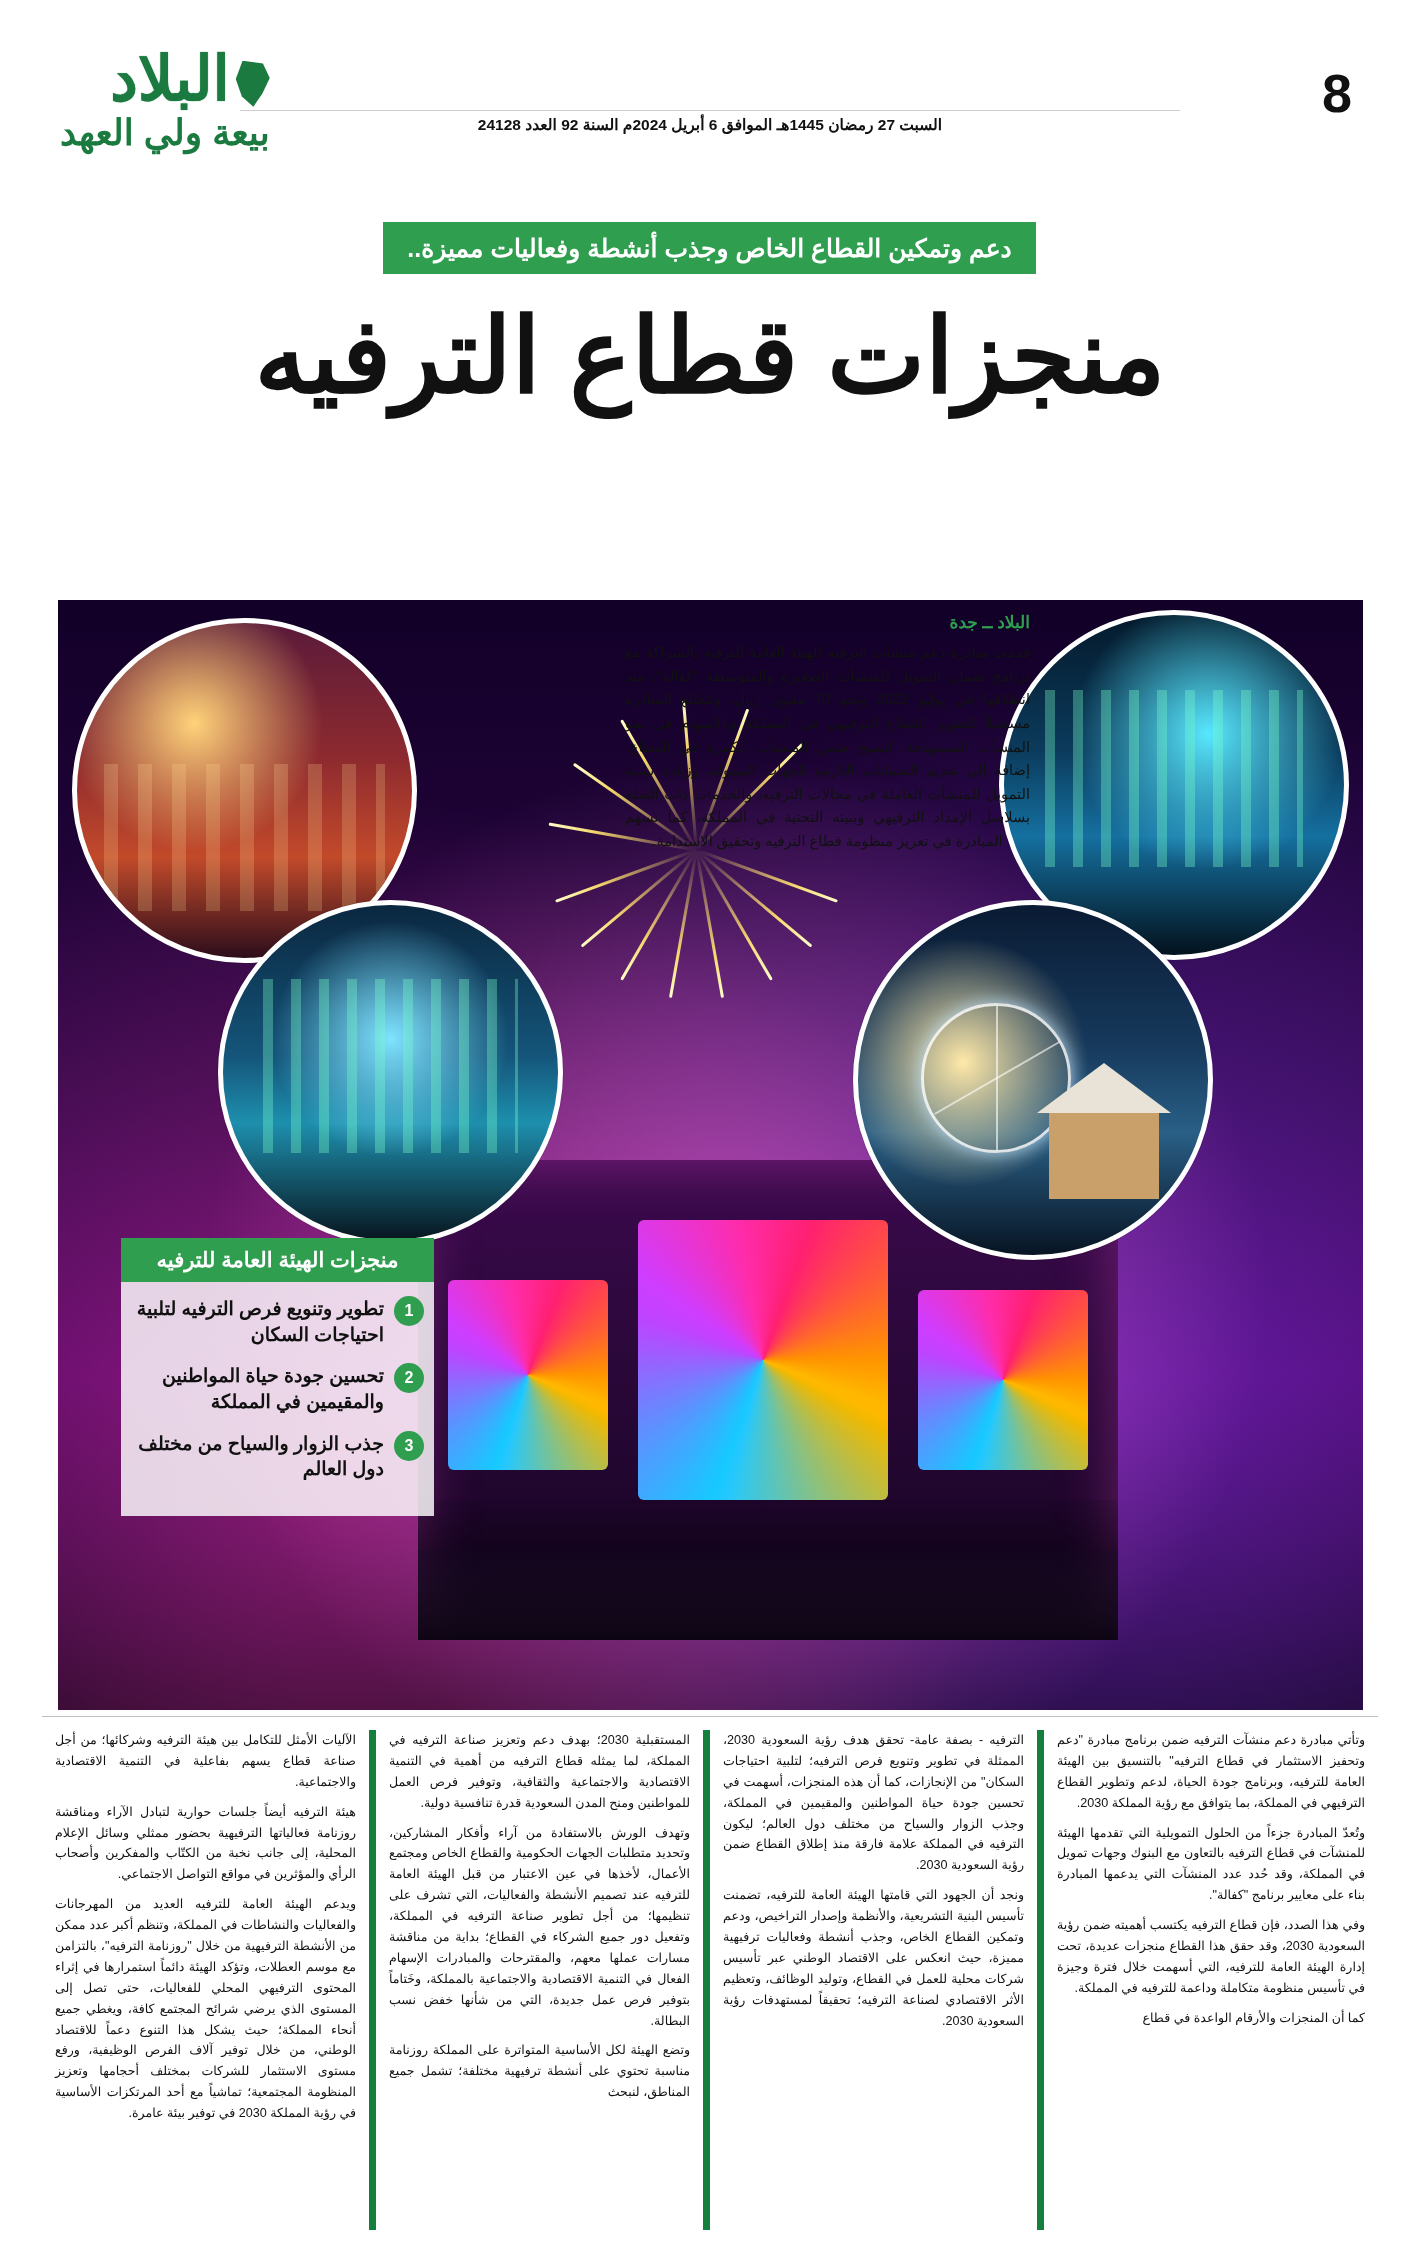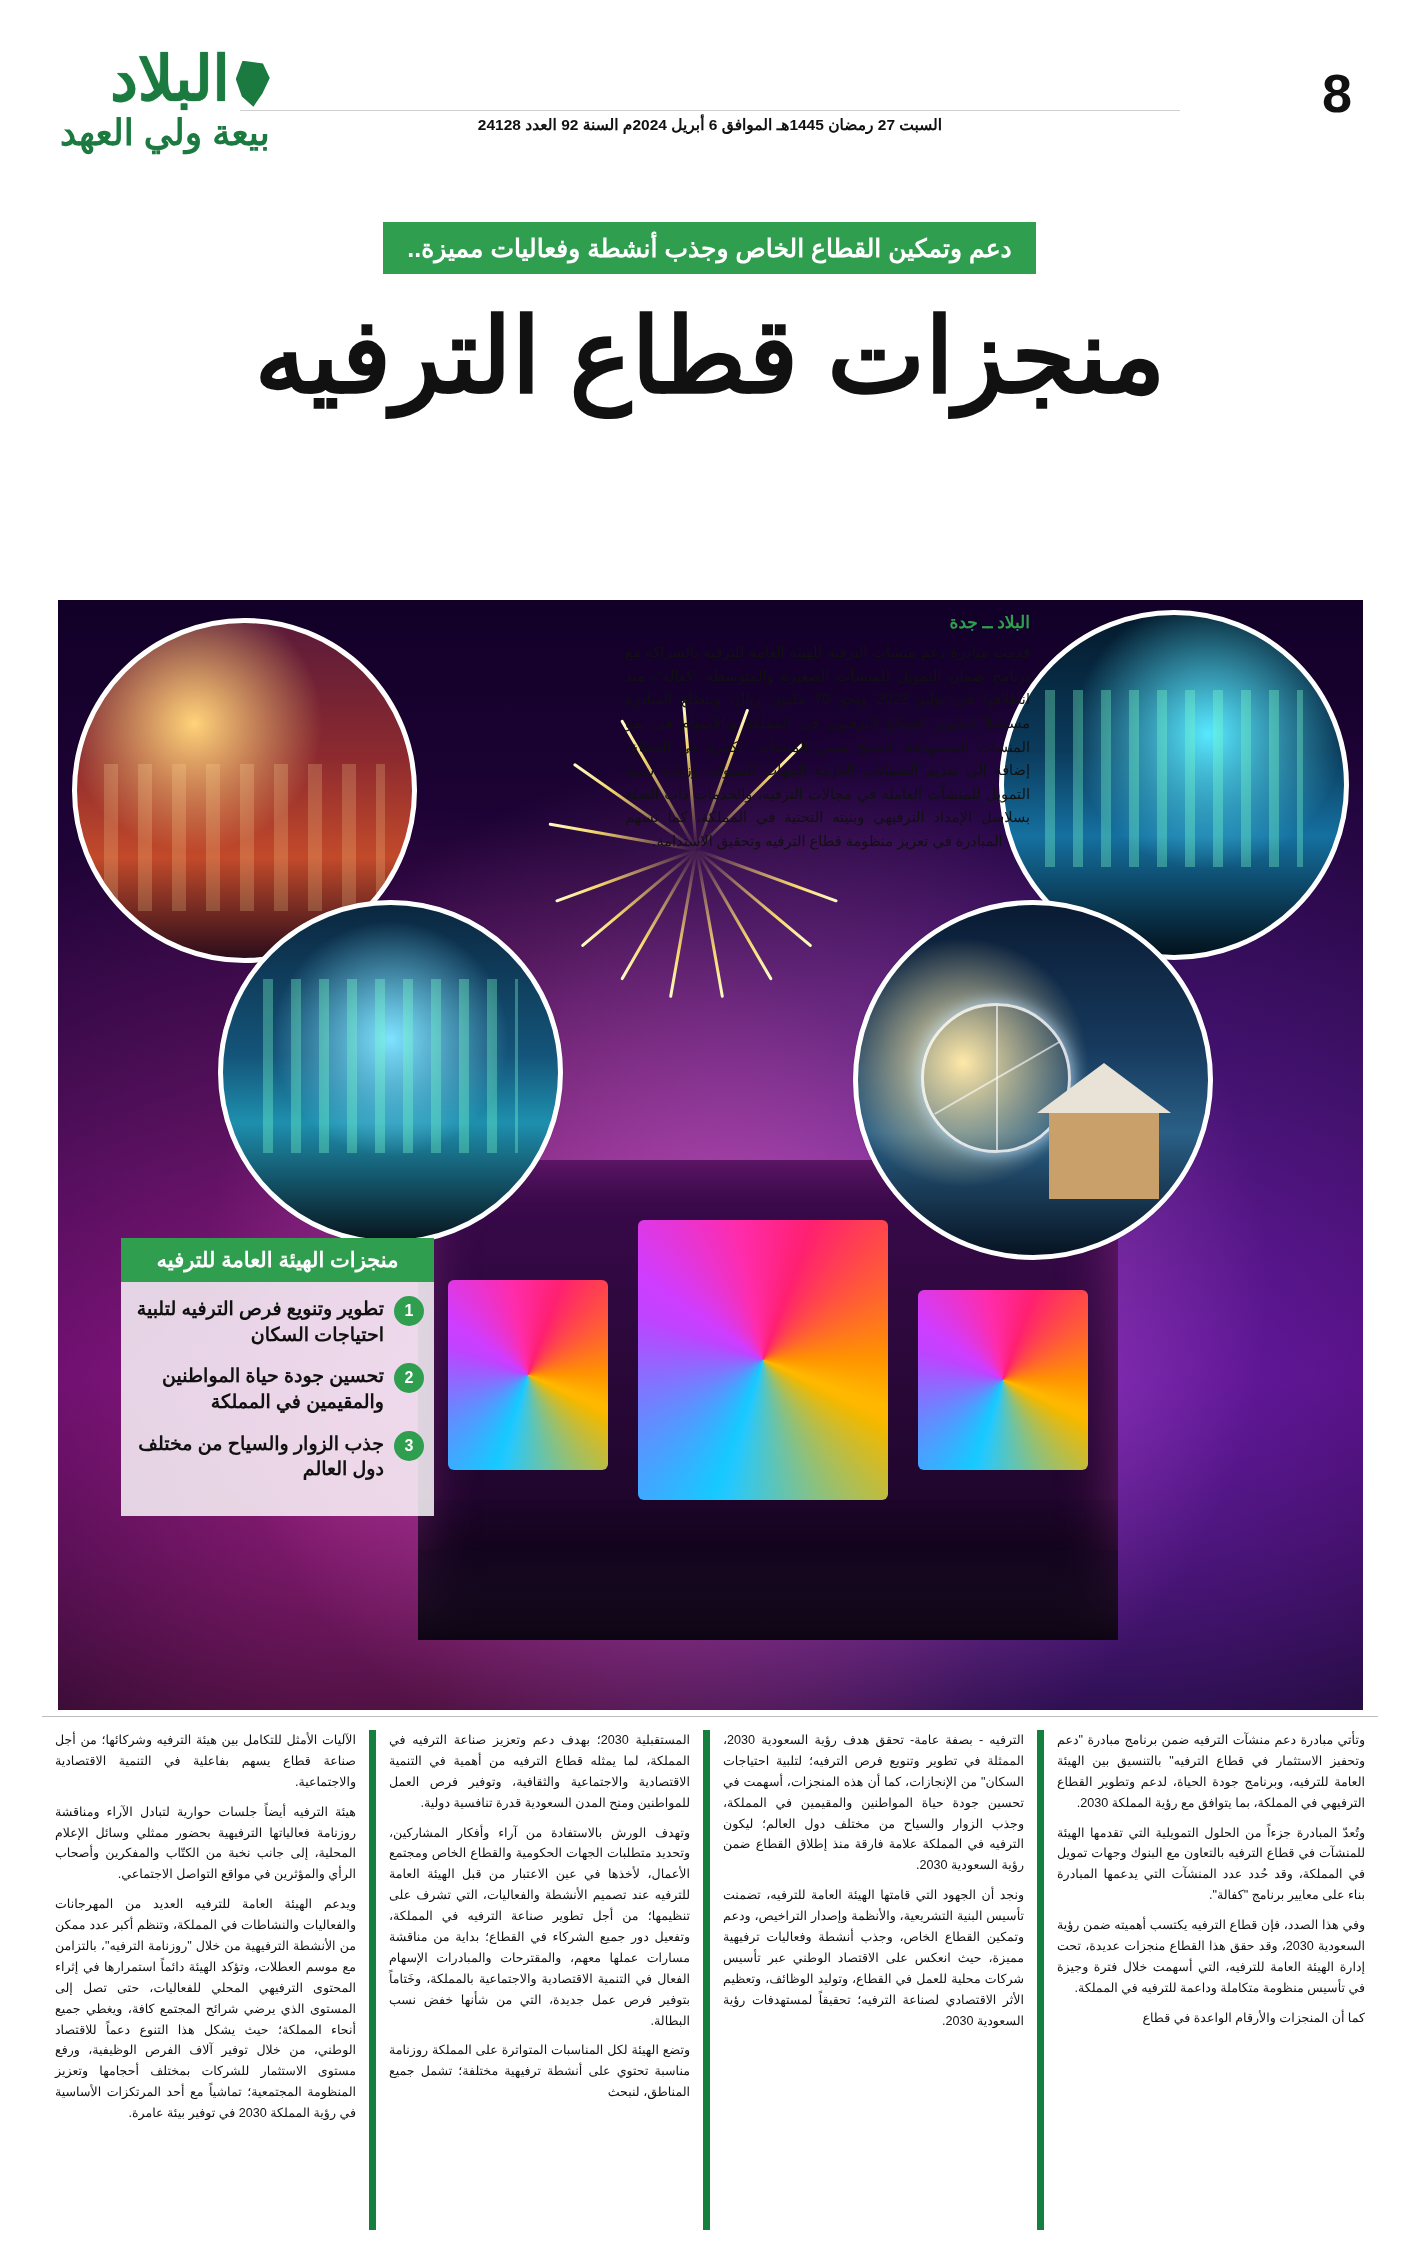--- a/index.html
+++ b/index.html
@@ -307,21 +307,21 @@
       <p>وفي هذا الصدد، فإن قطاع الترفيه يكتسب أهميته ضمن رؤية السعودية 2030، وقد حقق هذا القطاع منجزات عديدة، تحت إدارة الهيئة العامة للترفيه، التي أسهمت خلال فترة وجيزة في تأسيس منظومة متكاملة وداعمة للترفيه في المملكة.</p>
       <p>كما أن المنجزات والأرقام الواعدة في قطاع</p>
     </div>
     <div class="col">
       <p>الترفيه - بصفة عامة- تحقق هدف رؤية السعودية 2030، الممثلة في تطوير وتنويع فرص الترفيه؛ لتلبية احتياجات السكان" من الإنجازات، كما أن هذه المنجزات، أسهمت في تحسين جودة حياة المواطنين والمقيمين في المملكة، وجذب الزوار والسياح من مختلف دول العالم؛ ليكون الترفيه في المملكة علامة فارقة منذ إطلاق القطاع ضمن رؤية السعودية 2030.</p>
       <p>ونجد أن الجهود التي قامتها الهيئة العامة للترفيه، تضمنت تأسيس البنية التشريعية، والأنظمة وإصدار التراخيص، ودعم وتمكين القطاع الخاص، وجذب أنشطة وفعاليات ترفيهية مميزة، حيث انعكس على الاقتصاد الوطني عبر تأسيس شركات محلية للعمل في القطاع، وتوليد الوظائف، وتعظيم الأثر الاقتصادي لصناعة الترفيه؛ تحقيقاً لمستهدفات رؤية السعودية 2030.</p>
     </div>
     <div class="col">
       <p>المستقبلية 2030؛ بهدف دعم وتعزيز صناعة الترفيه في المملكة، لما يمثله قطاع الترفيه من أهمية في التنمية الاقتصادية والاجتماعية والثقافية، وتوفير فرص العمل للمواطنين ومنح المدن السعودية قدرة تنافسية دولية.</p>
       <p>وتهدف الورش بالاستفادة من آراء وأفكار المشاركين، وتحديد متطلبات الجهات الحكومية والقطاع الخاص ومجتمع الأعمال، لأخذها في عين الاعتبار من قبل الهيئة العامة للترفيه عند تصميم الأنشطة والفعاليات، التي تشرف على تنظيمها؛ من أجل تطوير صناعة الترفيه في المملكة، وتفعيل دور جميع الشركاء في القطاع؛ بداية من مناقشة مسارات عملها معهم، والمقترحات والمبادرات الإسهام الفعال في التنمية الاقتصادية والاجتماعية بالمملكة، وخَتاماً بتوفير فرص عمل جديدة، التي من شأنها خفض نسب البطالة.</p>
-      <p>وتضع الهيئة لكل المناسبات المتواترة على المملكة روزنامة مناسبة تحتوي على أنشطة ترفيهية مختلفة؛ تشمل جميع المناطق، لنبحث</p>
+      <p>وتضع الهيئة لكل الأساسية المتواترة على المملكة روزنامة مناسبة تحتوي على أنشطة ترفيهية مختلفة؛ تشمل جميع المناطق، لنبحث</p>
     </div>
     <div class="col">
       <p>الآليات الأمثل للتكامل بين هيئة الترفيه وشركائها؛ من أجل صناعة قطاع يسهم بفاعلية في التنمية الاقتصادية والاجتماعية.</p>
       <p>هيئة الترفيه أيضاً جلسات حوارية لتبادل الآراء ومناقشة روزنامة فعالياتها الترفيهية بحضور ممثلي وسائل الإعلام المحلية، إلى جانب نخبة من الكتّاب والمفكرين وأصحاب الرأي والمؤثرين في مواقع التواصل الاجتماعي.</p>
       <p>ويدعم الهيئة العامة للترفيه العديد من المهرجانات والفعاليات والنشاطات في المملكة، وتنظم أكبر عدد ممكن من الأنشطة الترفيهية من خلال "روزنامة الترفيه"، بالتزامن مع موسم العطلات، وتؤكد الهيئة دائماً استمرارها في إثراء المحتوى الترفيهي المحلي للفعاليات، حتى تصل إلى المستوى الذي يرضي شرائح المجتمع كافة، ويغطي جميع أنحاء المملكة؛ حيث يشكل هذا التنوع دعماً للاقتصاد الوطني، من خلال توفير آلاف الفرص الوظيفية، ورفع مستوى الاستثمار للشركات بمختلف أحجامها وتعزيز المنظومة المجتمعية؛ تماشياً مع أحد المرتكزات الأساسية في رؤية المملكة 2030 في توفير بيئة عامرة.</p>
     </div>
   </div>
 
 </div>
 

